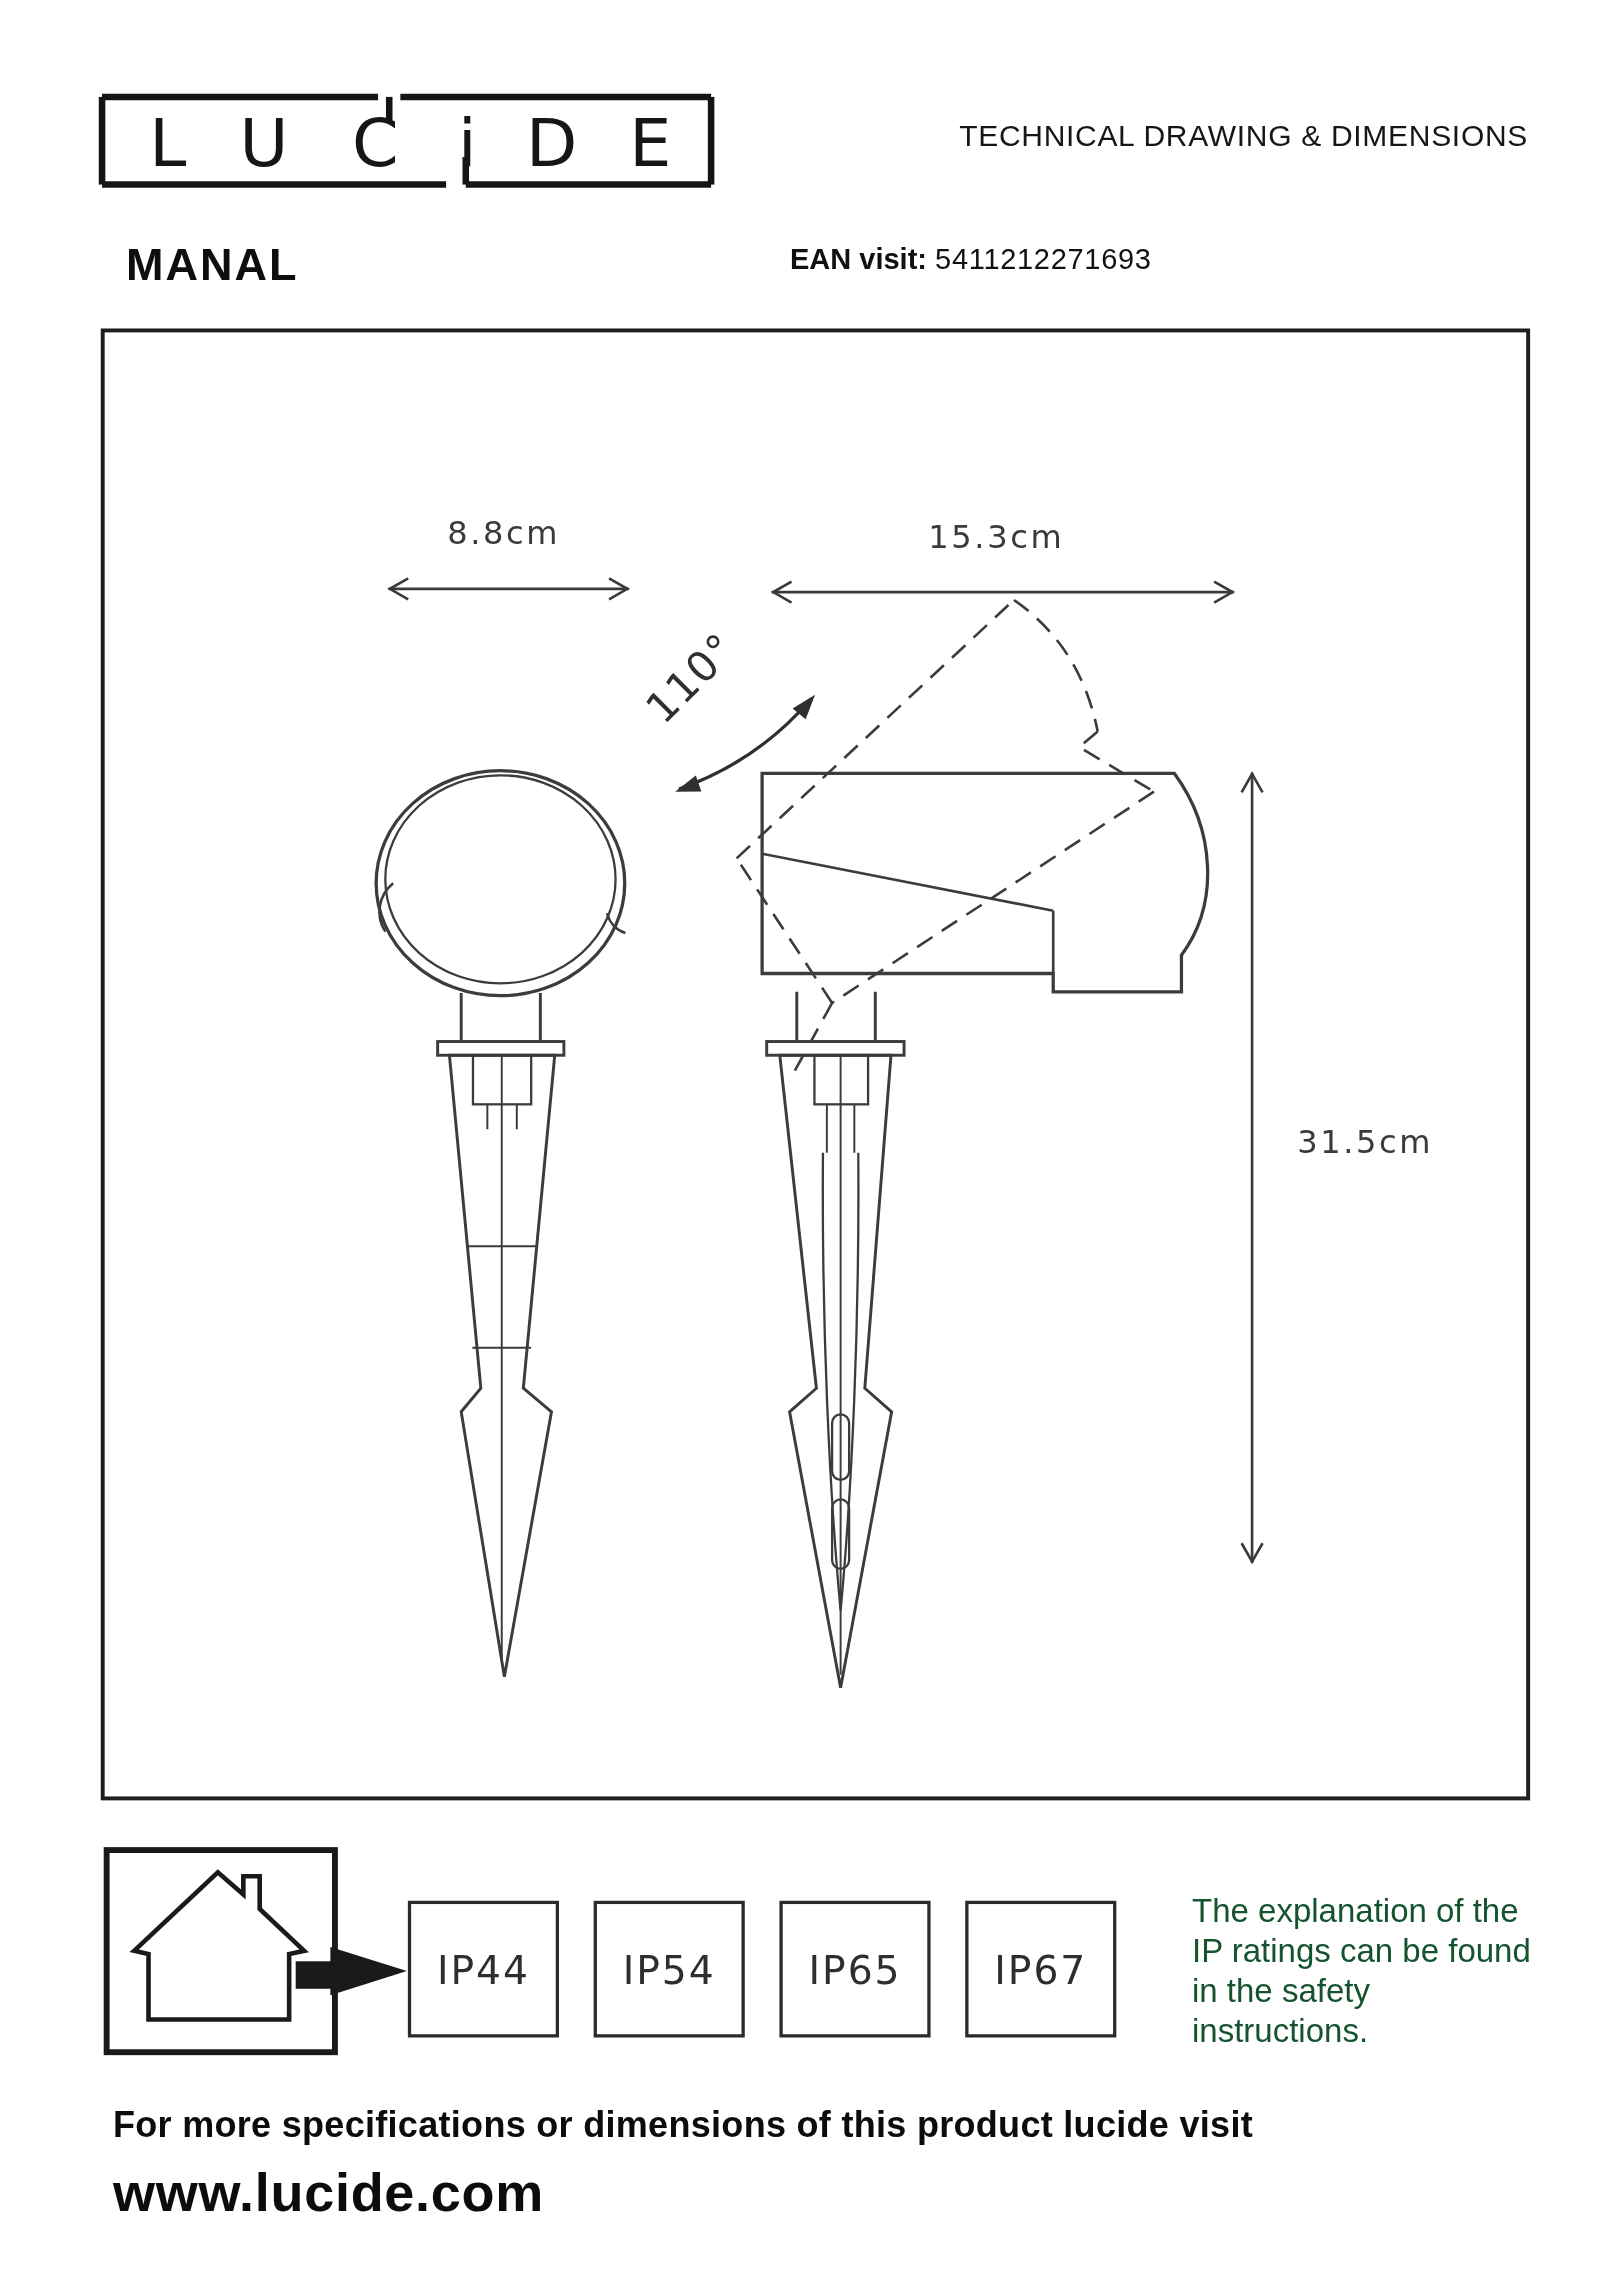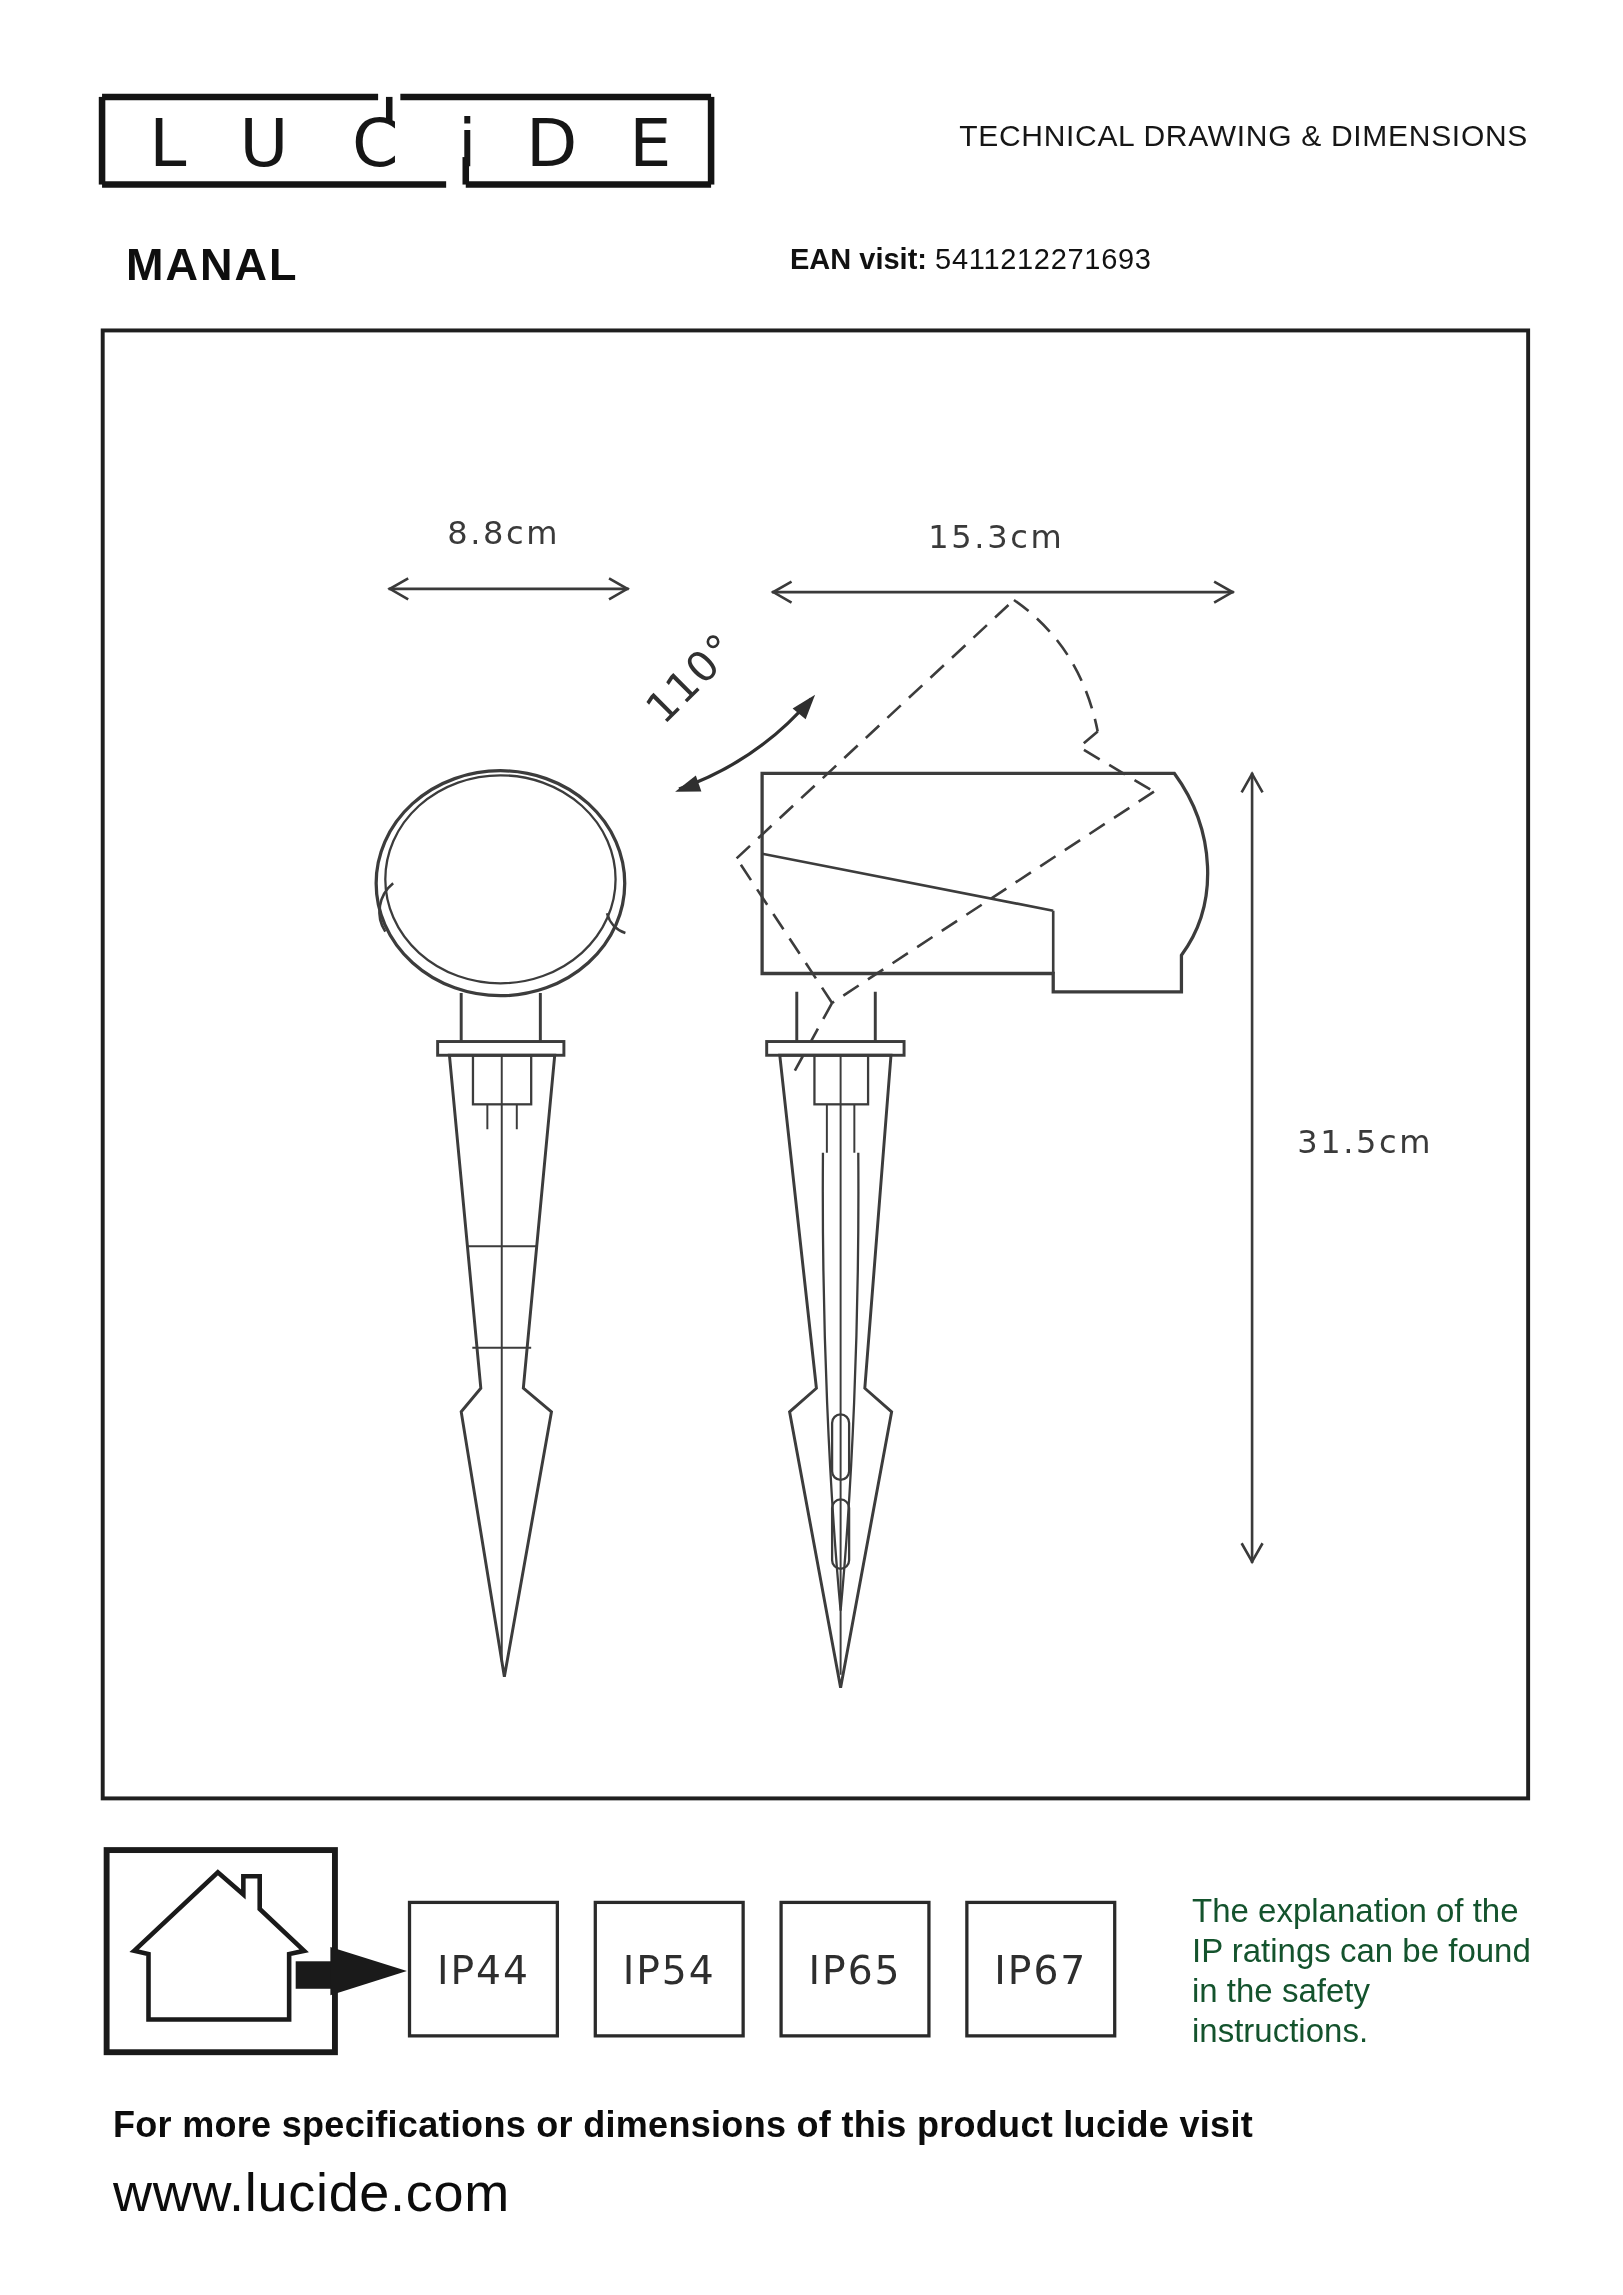--- a/index.html
+++ b/index.html
@@ -27,21 +27,21 @@
   .ip-note{
     left:1192px; top:1891px;
     font-size:33px; line-height:40px; color:#14532d; font-weight:400;
   }
   .footer1{
     left:113px; top:2104px;
     font-size:36px; font-weight:700; color:#0c0c0c; letter-spacing:0.3px;
   }
   .footer2{
     left:113px; top:2161px;
-    font-size:54px; font-weight:400; color:#0c0c0c; letter-spacing:0.7px;
+    font-size:54px; font-weight:700; color:#0c0c0c; letter-spacing:0.7px;
   }
   svg text.dim{
     font-family:"DejaVu Sans", sans-serif;
     font-size:49px; fill:#3a3a3a; letter-spacing:4px; font-weight:400;
   }
   svg text.angle{
     font-family:"DejaVu Sans", sans-serif;
     font-size:64px; fill:#303030; letter-spacing:2px;
   }
   svg text.iplabel{

